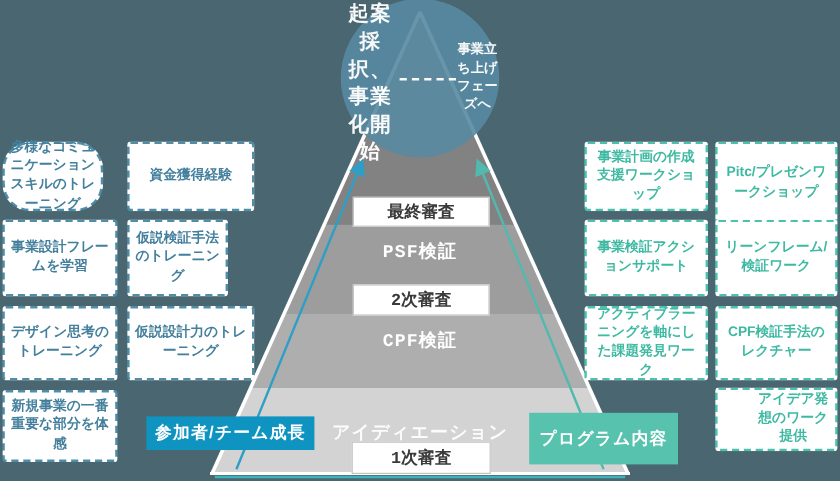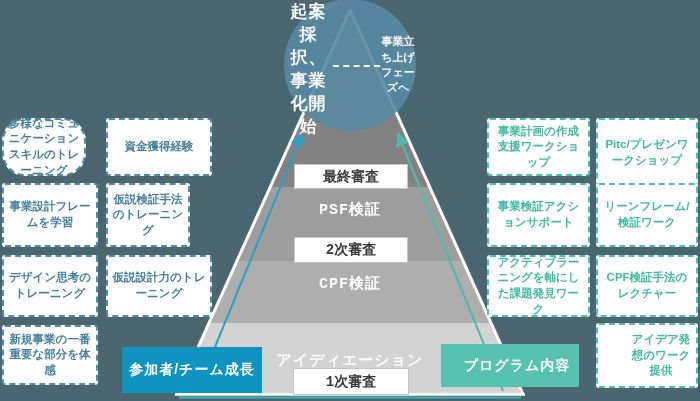--- a/index.html
+++ b/index.html
@@ -30,22 +30,22 @@
   
   .gate{position:absolute;background:#ffffff;border:1px solid #c4c4c4;color:#3a3a3a;font-weight:bold;font-size:14px;
         display:flex;align-items:center;justify-content:center;z-index:4;font-family:Liberation Mono, monospace;}
   .phase{position:absolute;width:200px;left:250px;text-align:center;color:#ffffff;font-weight:bold;font-size:15px;
          letter-spacing:1px;z-index:4;font-family:Liberation Mono, monospace;}
   .phase.ideation{color:rgba(255,255,255,0.92);}
 
   
   .taglabel{position:absolute;display:flex;align-items:center;justify-content:center;color:#ffffff;
             font-weight:bold;font-size:14px;z-index:5;letter-spacing:1px;}
-  #participants-label{left:122px;top:347px;width:140px;height:46px;background:var(--participant-label-bg,#0f93c1);}
-  #program-label{left:441px;top:344px;width:124px;height:43px;background:var(--program-label-bg,#57c3ae);padding-left:14px;}
+  #participants-label{left:122px;top:347px;width:140px;height:28px;background:var(--participant-label-bg,#0f93c1);}
+  #program-label{left:441px;top:344px;width:124px;height:43px;background:var(--program-label-bg,#57c3ae);}
 </style>
 </head>
 <body>
 
 <div id="canvas">
 
   <svg id="pyramid-svg" class="layer" viewBox="0 0 700 401">
     <polygon points="350,10 429.7,187 270.3,187" style="fill:var(--band1,#828282)"></polygon>
     <polygon points="270.3,187 429.7,187 463.1,261 236.9,261" style="fill:var(--band2,#9d9d9d)"></polygon>
     <polygon points="236.9,261 463.1,261 491,323 209,323" style="fill:var(--band3,#aeaeae)"></polygon>
@@ -97,18 +97,18 @@
   <div class="dbox left" style="left:106px;top:183px;width:84px;height:64px;">仮説検証手法のトレーニング</div>
   <div class="dbox left" style="left:106px;top:255px;width:106px;height:62px;">仮説設計力のトレーニング</div>
 
   <div class="dbox right" style="left:487px;top:118px;width:103px;height:58px;">事業計画の作成支援ワークショップ</div>
   <div class="dbox right" style="left:487px;top:183px;width:103px;height:64px;">事業検証アクションサポート</div>
   <div class="dbox right" style="left:487px;top:255px;width:103px;height:62px;text-align:center;">アクティブラーニングを軸にした課題発見ワーク</div>
 
   <div class="dbox right" style="left:596px;top:118px;width:102px;height:70px;">Pitc/プレゼンワークショップ</div>
   <div class="dbox right" style="left:596px;top:183px;width:102px;height:64px;">リーンフレーム/検証ワーク</div>
   <div class="dbox right" style="left:596px;top:255px;width:102px;height:62px;">CPF検証手法のレクチャー</div>
-  <div class="dbox right" style="left:596px;top:323px;width:102px;height:65px;padding-left:32px;">アイデア発想のワーク提供</div>
+  <div class="dbox right" style="left:596px;top:323px;width:102px;height:53px;padding-left:32px;">アイデア発想のワーク提供</div>
 
   <div class="taglabel" id="participants-label">参加者/チーム成長</div>
   <div class="taglabel" id="program-label">プログラム内容</div>
 
 </div>
 
 </body></html>

